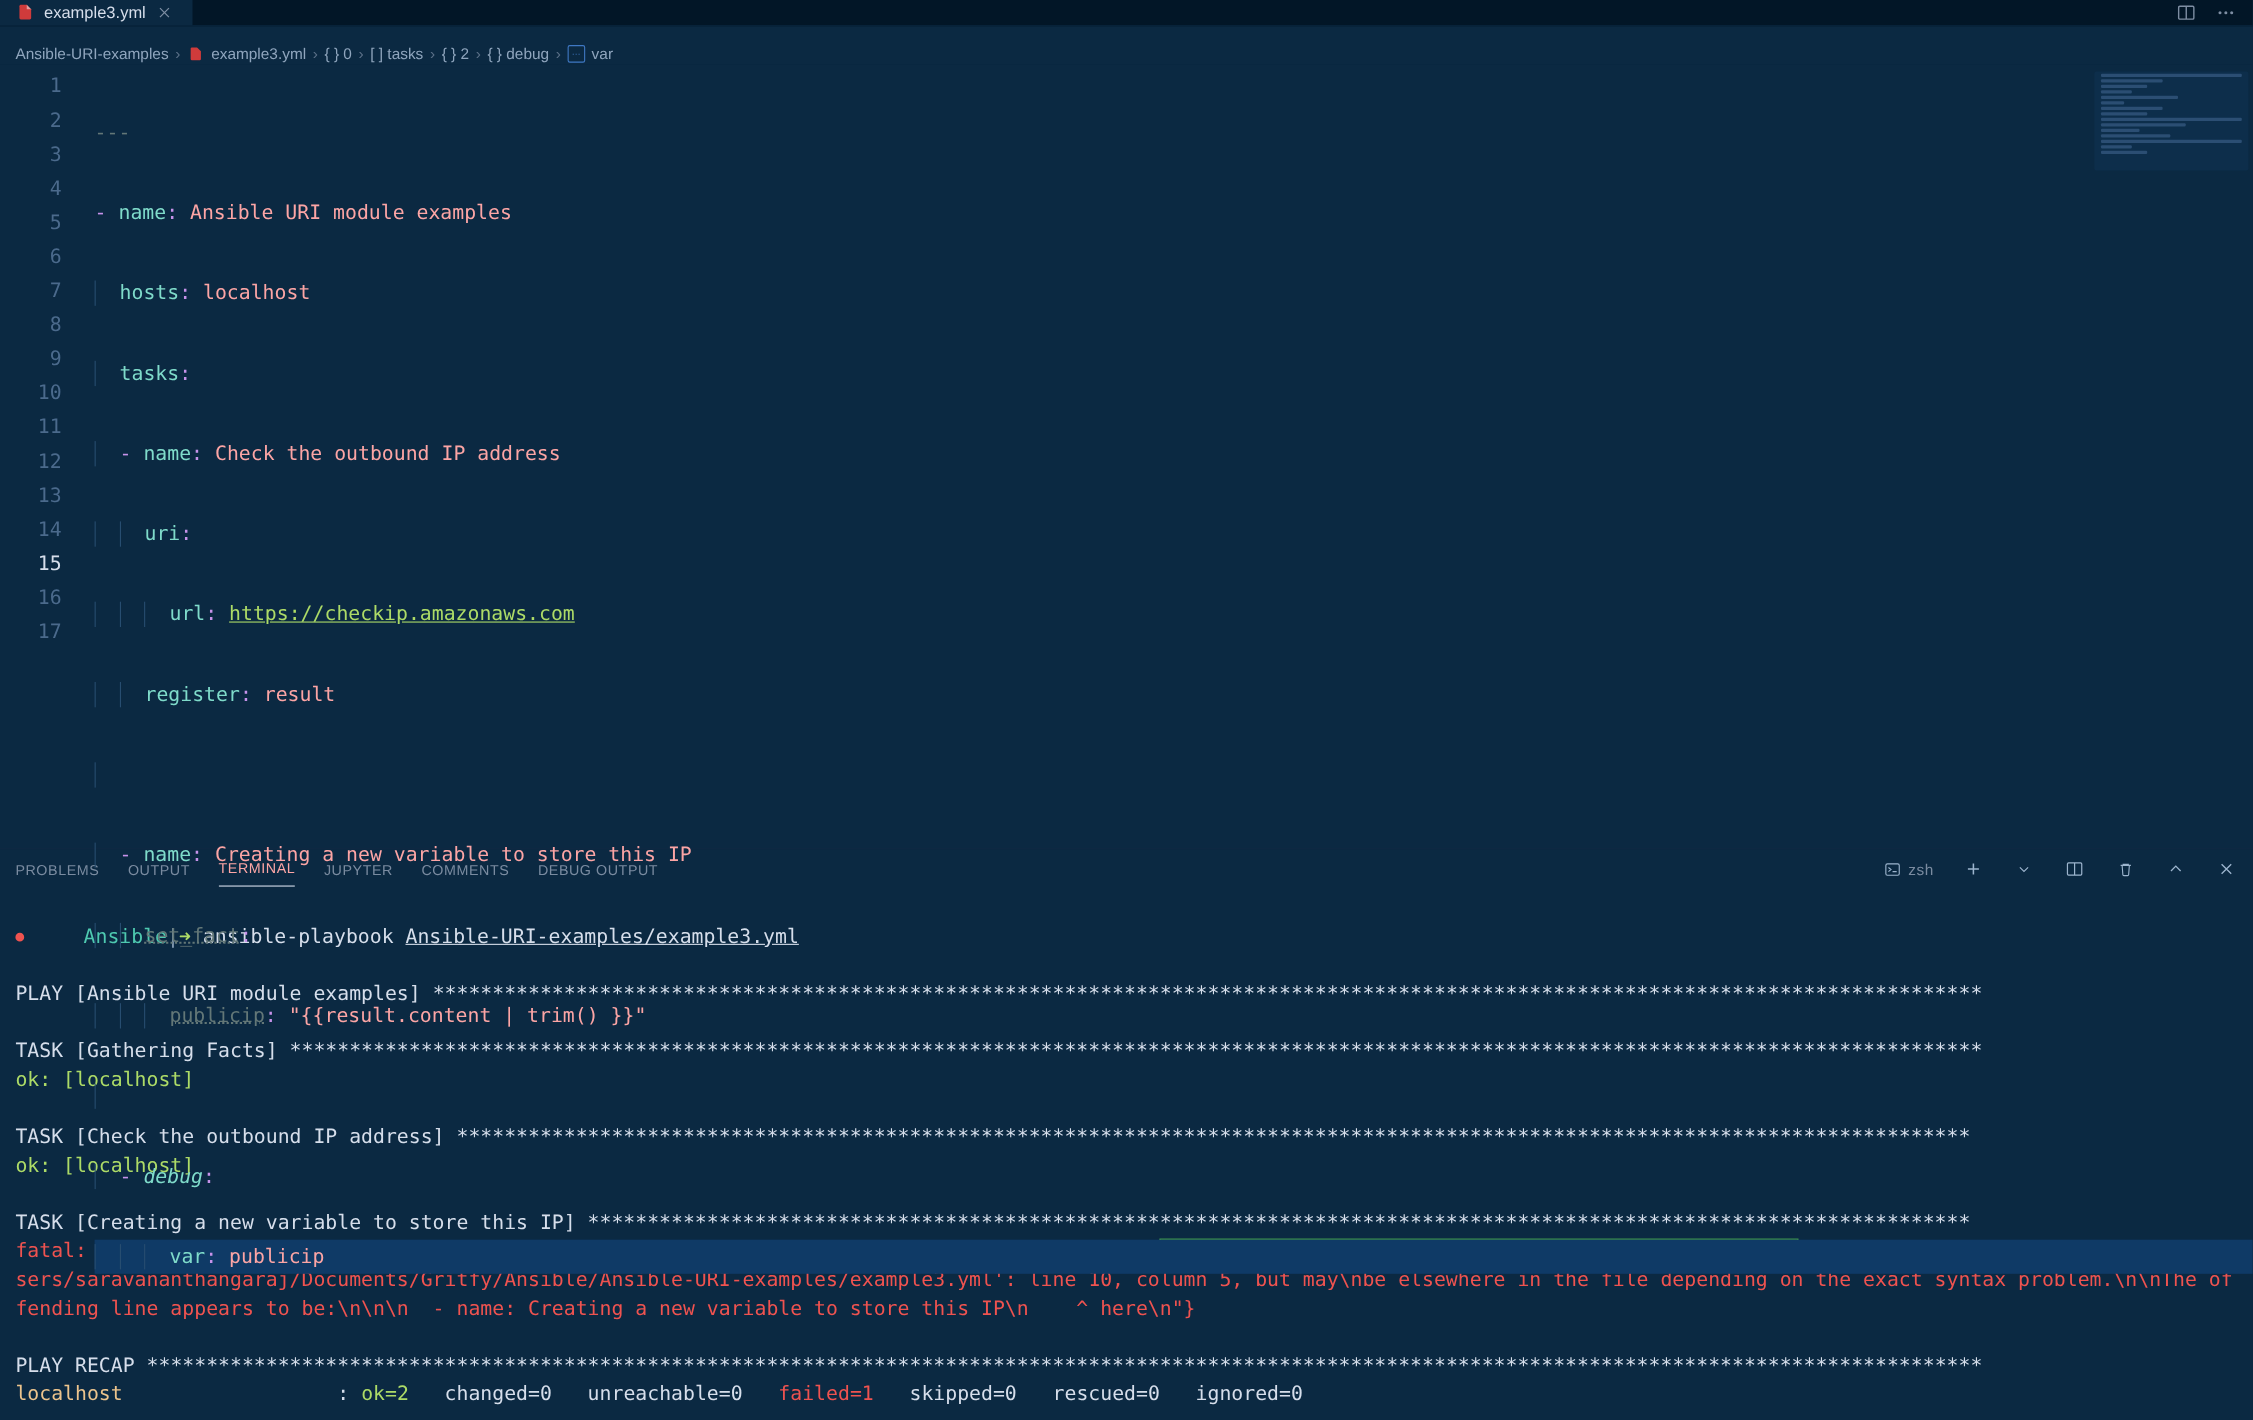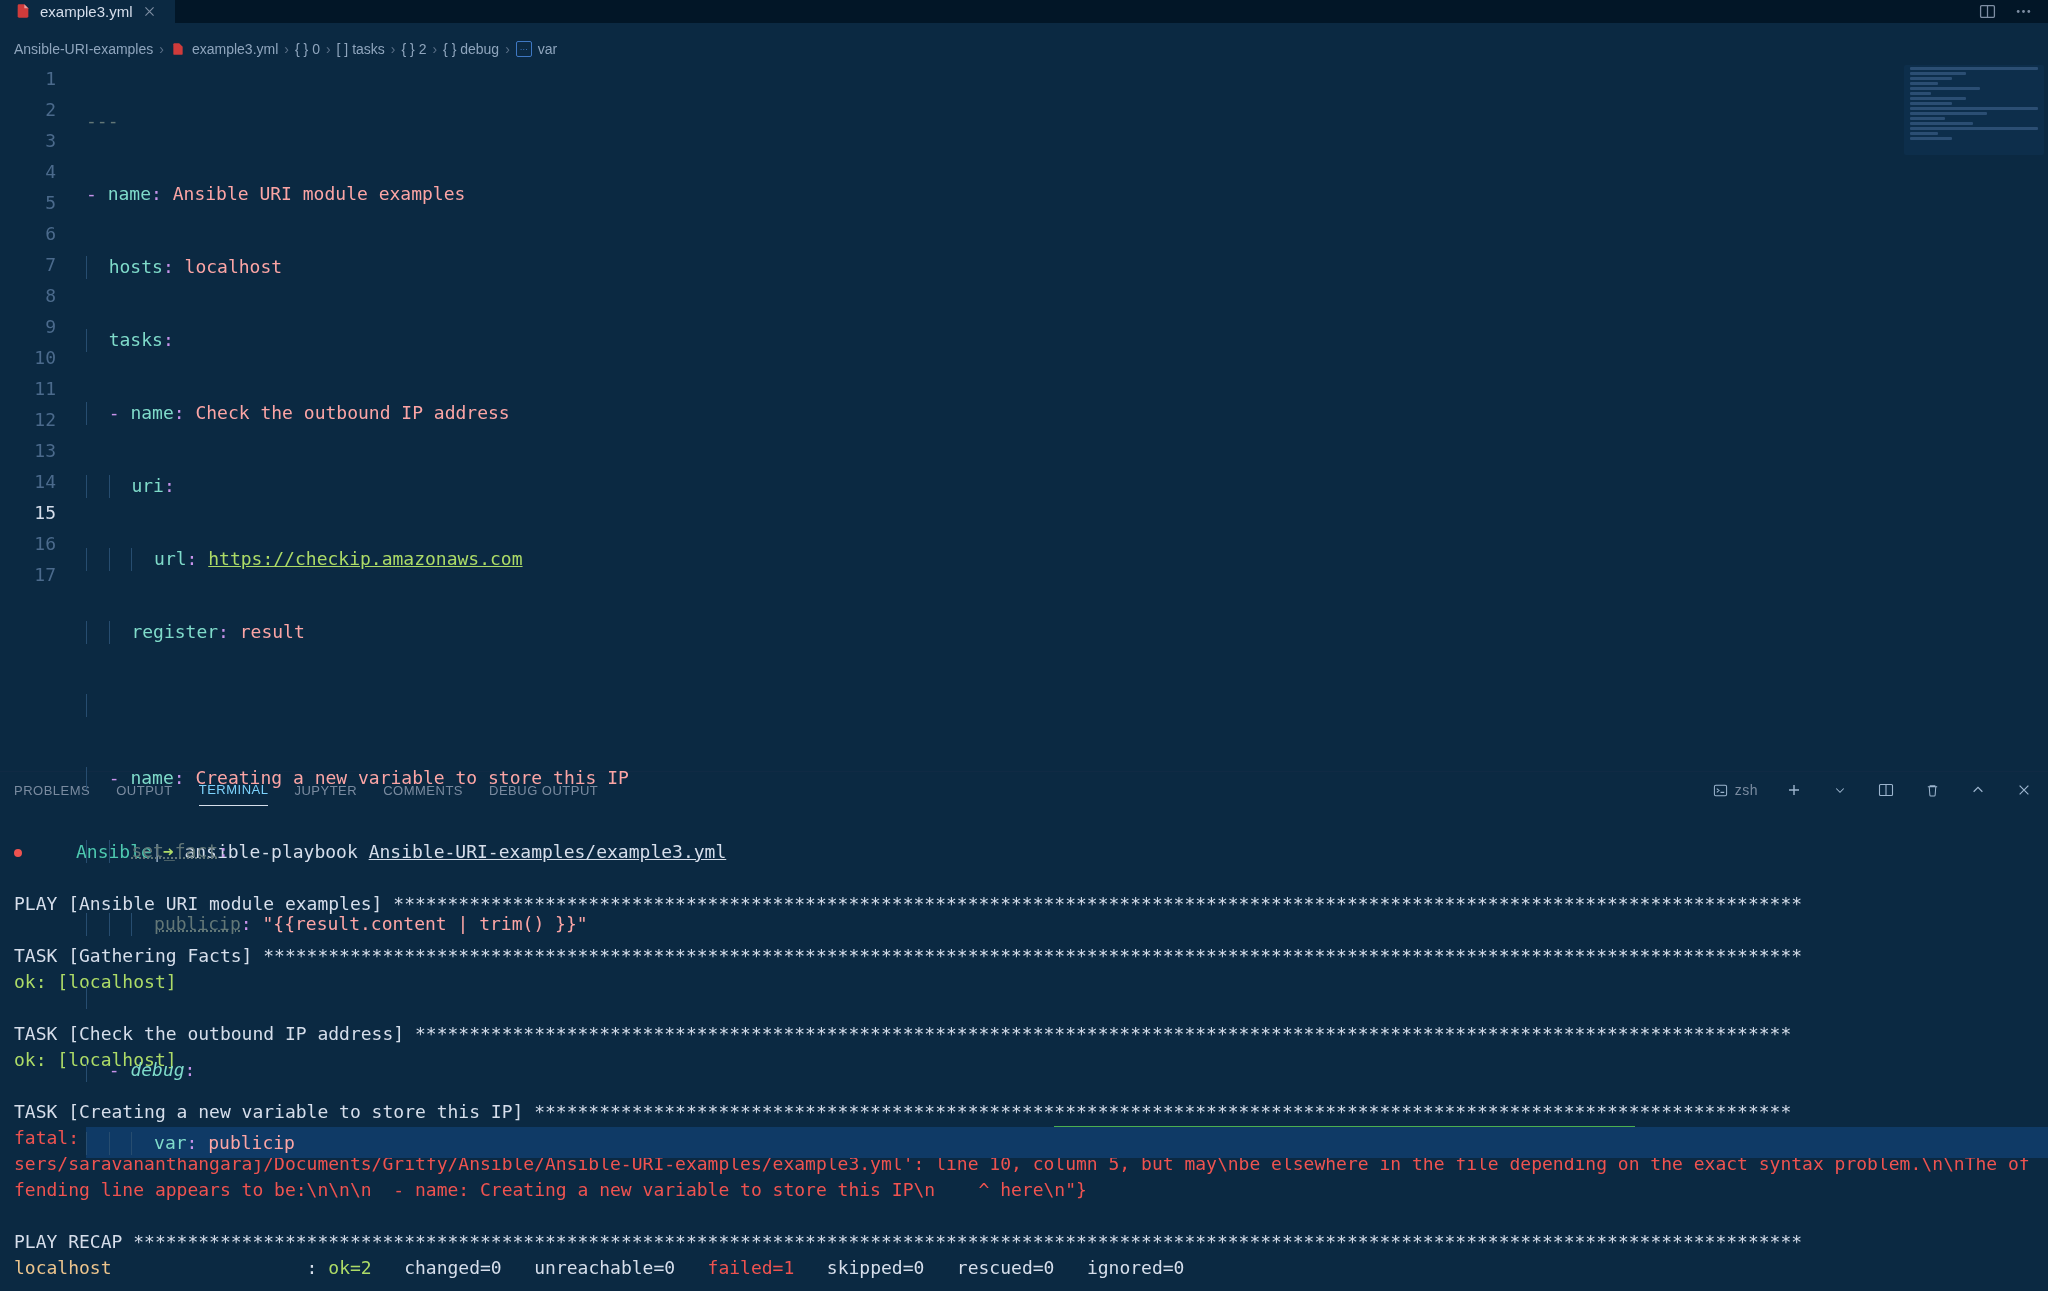--- a/index.html
+++ b/index.html
@@ -124,21 +124,21 @@
     display: flex;
     align-items: center;
     padding: 0 14px;
     gap: 26px;
     font-family: -apple-system, BlinkMacSystemFont, "Segoe UI", sans-serif;
     font-size: 13px;
     color: #7a8ba0;
     letter-spacing: 0.5px;
   }
   .panel-tabs .ptab { padding: 8px 0; }
-  .panel-tabs .ptab.active { color: #7dd3fc; border-bottom: 1px solid #d6deeb; }
+  .panel-tabs .ptab.active { color: #fca5a5; border-bottom: 1px solid #d6deeb; }
   .panel-tabs .spacer { flex: 1; }
   .panel-tabs .pico { width:20px; height:20px; display:inline-flex; align-items:center; justify-content:center; color:#9db5ce;}
   .panel-tabs .shell { display:flex; align-items:center; gap:4px; font-size: 14px;}
   .terminal {
     flex: 1 1 auto;
     padding: 4px 14px;
     overflow: hidden;
     font-size: 18px;
     line-height: 26px;
     white-space: pre-wrap;

